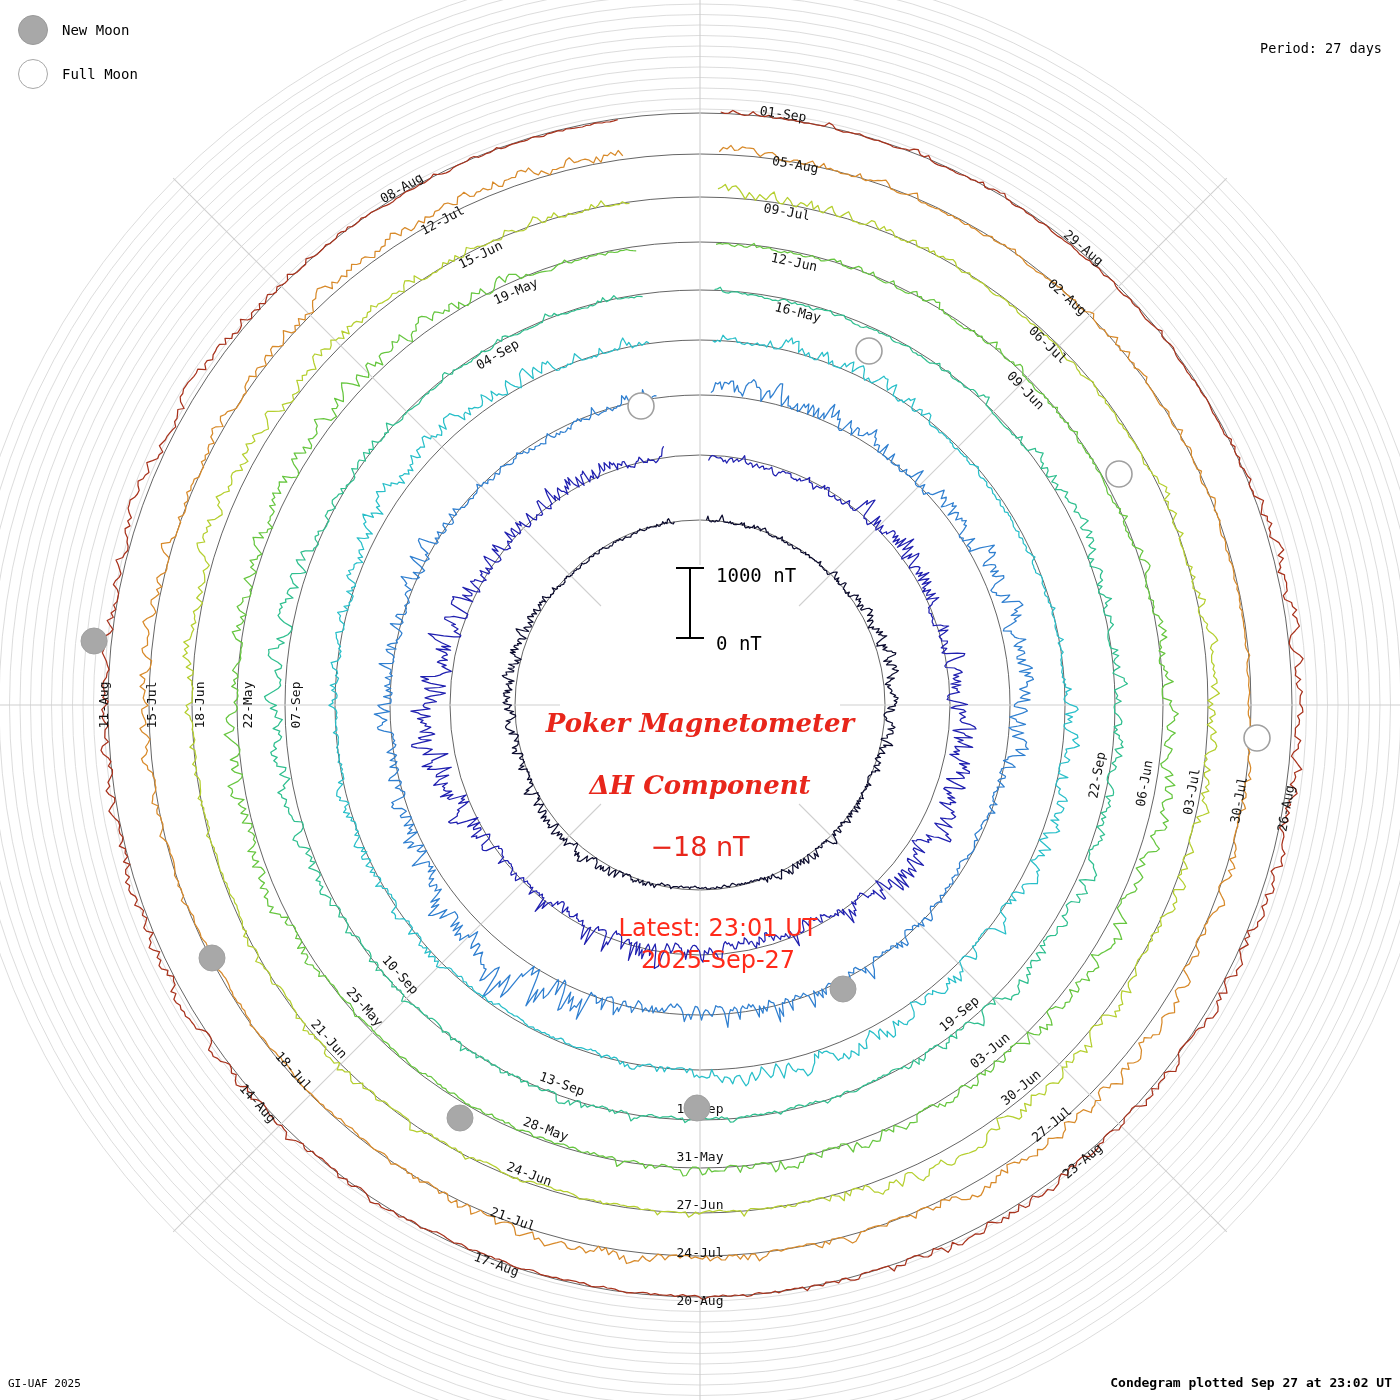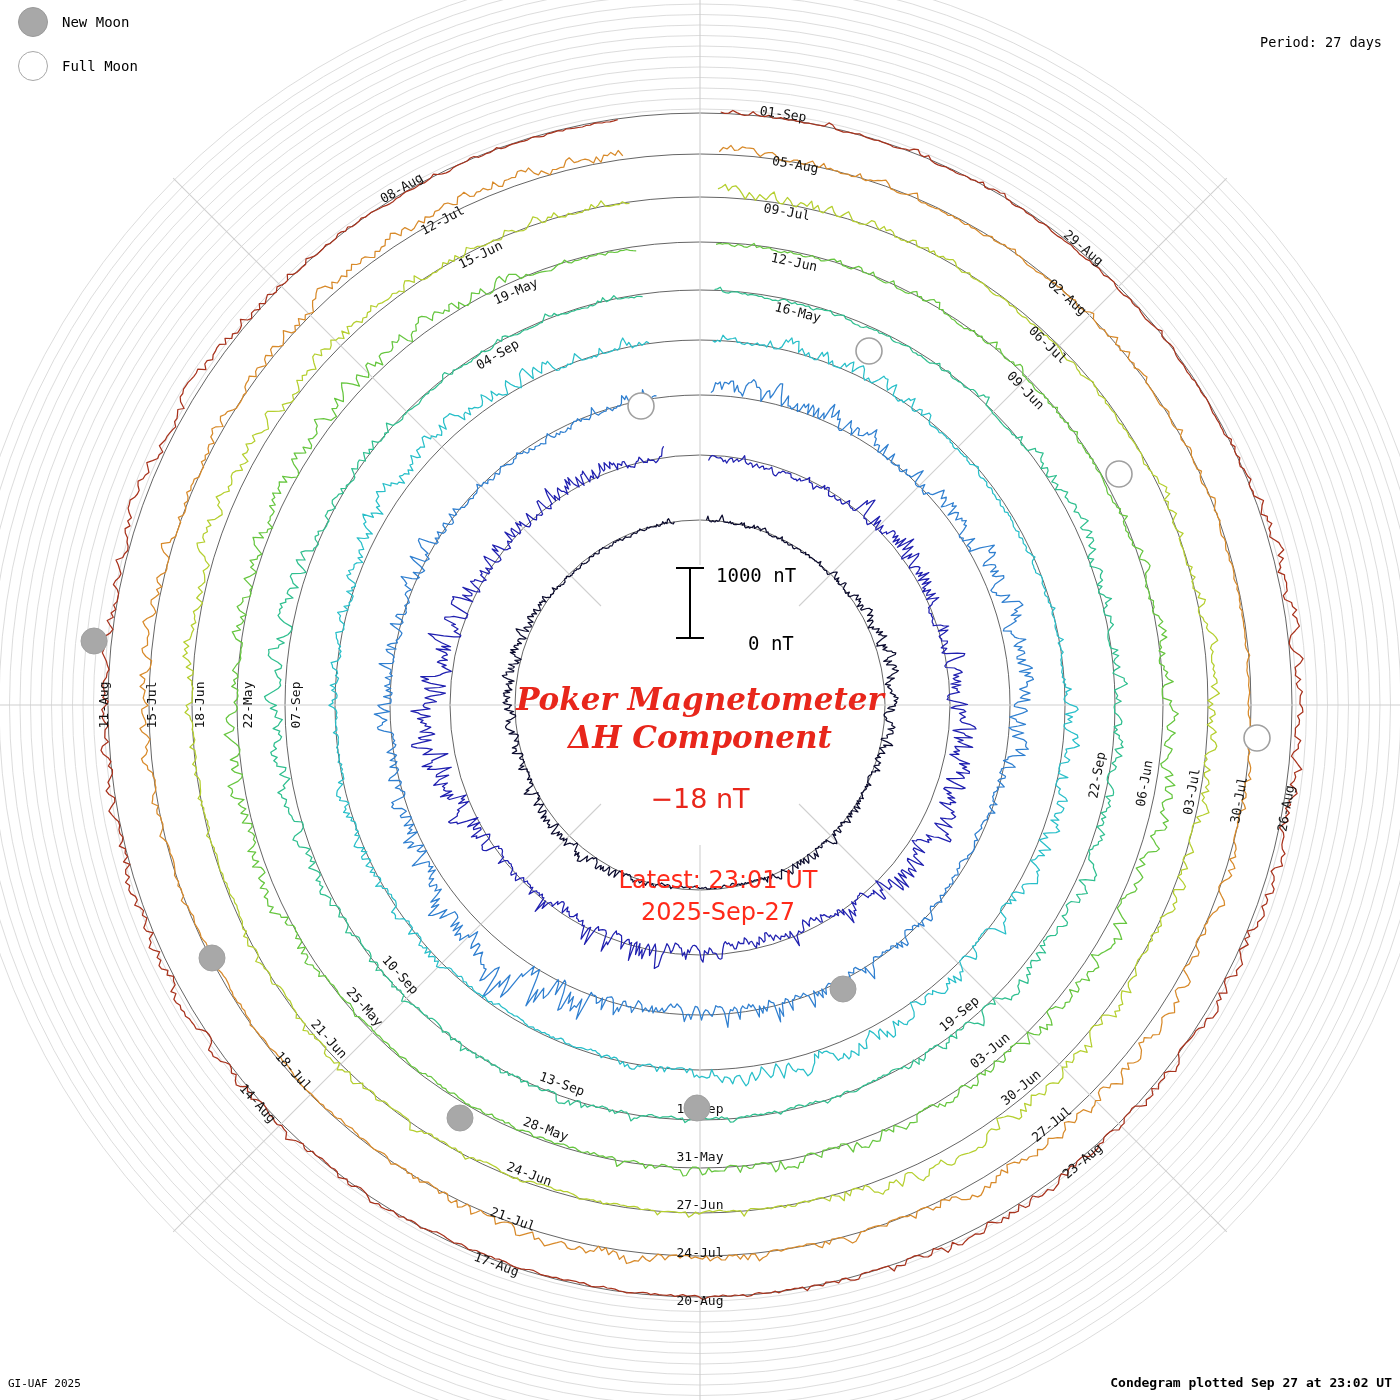--- a/index.html
+++ b/index.html
@@ -3,37 +3,37 @@
 <meta charset="utf-8">
 <style>
   html,body{margin:0;padding:0;}
   body{
     width:1400px;height:1400px;
     background:#ffffff;
     font-family:"DejaVu Sans Mono","Liberation Mono",monospace;
     position:relative;
     overflow:hidden;
   }
-  .legend{position:absolute;left:18px;top:0;}
+  .legend{position:absolute;left:18px;top:8px;}
   .legend-row{display:flex;align-items:center;height:44px;}
   .moon{width:28px;height:28px;border-radius:50%;margin-right:14px;}
   .moon.new{background:#a8a8a8;border:1px solid #9a9a9a;}
   .moon.full{background:#ffffff;border:1.5px solid #a8a8a8;}
   .legend-label{font-size:14px;color:#000;}
-  .period{position:absolute;right:18px;top:34px;font-size:13.5px;color:#000;}
+  .period{position:absolute;right:18px;top:40px;font-size:13.5px;color:#000;}
   .footer-left{position:absolute;left:8px;bottom:10px;font-size:11px;color:#000;}
   .footer-right{position:absolute;right:8px;bottom:10px;font-size:13px;color:#000;font-weight:bold;}
   #plot{position:absolute;left:0;top:0;}
   .center-block{
     position:absolute;left:0;right:0;top:680px;text-align:center;
     pointer-events:none;
   }
   .title-main{
     color:#e8261b;font-family:"DejaVu Serif","Liberation Serif",serif;
-    font-weight:bold;font-style:italic;font-size:31px;line-height:38px;
+    font-weight:bold;font-style:italic;font-size:26px;line-height:38px;margin-top:24px;
   }
   .title-value{
     color:#e8261b;font-family:"DejaVu Sans","Liberation Sans",sans-serif;
     font-size:27px;margin-top:27px;
   }
   .latest{
     color:#ff2a1a;font-family:"DejaVu Sans","Liberation Sans",sans-serif;
     font-size:24px;line-height:32px;margin-top:50px;padding-left:36px;
   }
   .scale-label{position:absolute;font-size:19px;color:#000;}
@@ -168,16 +168,16 @@
 
 <div class="center-block">
   <div class="title-main">Poker Magnetometer</div>
   <div class="title-main">ΔH Component</div>
   <div class="title-value">−18 nT</div>
   <div class="latest">Latest: 23:01 UT</div>
   <div class="latest" style="margin-top:0">2025-Sep-27</div>
 </div>
 
 <div class="scale-label" style="left:716px;top:564px;">1000 nT</div>
-<div class="scale-label" style="left:748px;top:632px;">0 nT</div>
+<div class="scale-label" style="left:716px;top:632px;">0 nT</div>
 
 <div class="footer-left">GI-UAF 2025</div>
 <div class="footer-right">Condegram plotted Sep 27 at 23:02 UT</div>
 
 </body></html>

